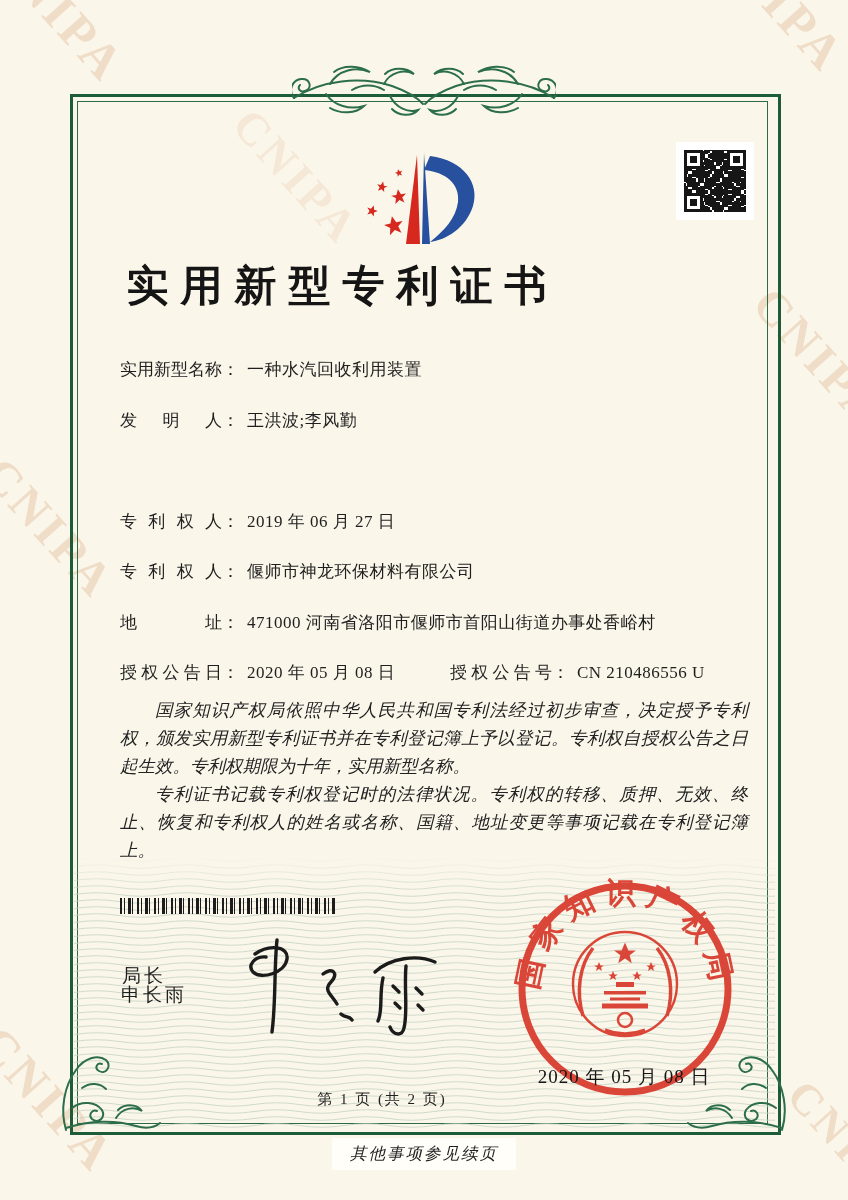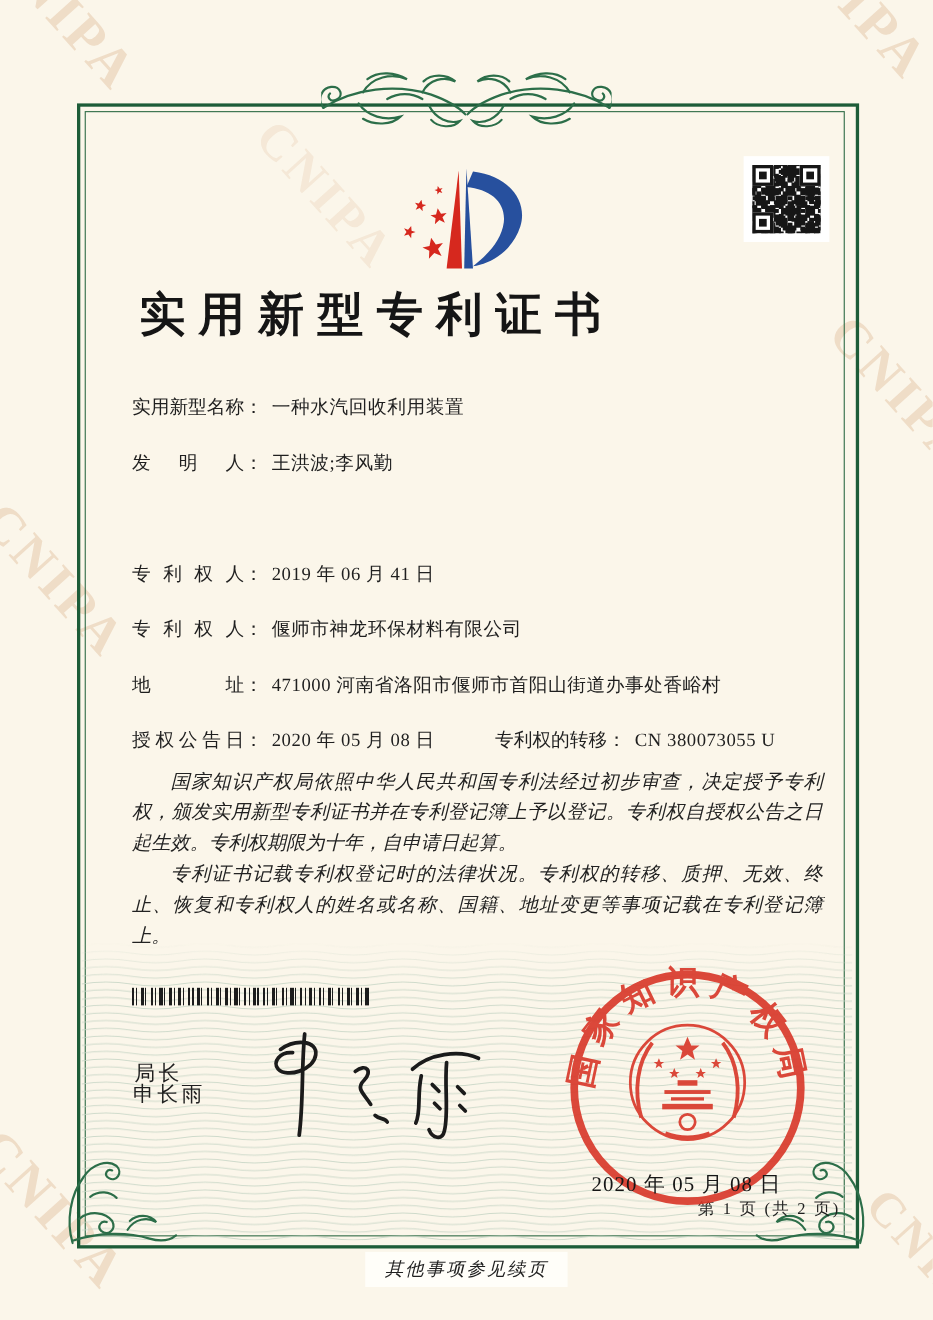--- a/index.html
+++ b/index.html
@@ -45,21 +45,21 @@
   
   .barcode{position:absolute;left:120px;top:898px;width:216px;height:16px;z-index:2;
       background:repeating-linear-gradient(90deg,#1c1c1c 0 2px,transparent 2px 4px,#1c1c1c 4px 5px,
       transparent 5px 8px,#1c1c1c 8px 11px,transparent 11px 12px,#1c1c1c 12px 13px,transparent 13px 17px);}
   .signoff-title{position:absolute;left:122px;top:963px;font-size:19px;letter-spacing:3px;z-index:2;}
   .signoff-name{position:absolute;left:121px;top:982px;font-size:19px;letter-spacing:3px;z-index:2;}
   .signature{position:absolute;left:225px;top:926px;z-index:2;}
   .seal{position:absolute;left:512px;top:876px;z-index:3;}
   .seal-date{position:absolute;left:524px;top:1064px;width:200px;text-align:center;font-size:19px;
              color:#161616;letter-spacing:1px;z-index:4;}
-  .page-indicator{position:absolute;left:0;top:1090px;width:764px;text-align:right;font-size:15px;
+  .page-indicator{position:absolute;left:0;top:1090px;width:764px;text-align:center;font-size:15px;
              letter-spacing:2px;z-index:2;}
   .continuation{position:absolute;left:0;top:1138px;width:848px;text-align:center;z-index:2;}
   .continuation span{display:inline-block;background:rgba(255,255,252,.85);padding:5px 18px;
              font-size:16.5px;font-style:italic;letter-spacing:2px;}
 </style>
 </head>
 <body>
 
 <div class="page">
 
@@ -139,37 +139,37 @@
 
   <div class="title">实用新型专利证书</div>
 
   <div class="field-row" style="top:358px">
     <span class="flabel">实用新型名称</span><span class="fcolon">：</span><span class="fvalue">一种水汽回收利用装置</span>
   </div>
   <div class="field-row" style="top:409px">
     <span class="flabel">发明人</span><span class="fcolon">：</span><span class="fvalue">王洪波;李风勤</span>
   </div>
   <div class="field-row" style="top:510px">
-    <span class="flabel">专利权人</span><span class="fcolon">：</span><span class="fvalue">2019 年 06 月 41 日</span>
+    <span class="flabel">专利权人</span><span class="fcolon">：</span><span class="fvalue">2019 年 06 月 27 日</span>
   </div>
   <div class="field-row" style="top:560px">
     <span class="flabel">专利权人</span><span class="fcolon">：</span><span class="fvalue">偃师市神龙环保材料有限公司</span>
   </div>
   <div class="field-row" style="top:611px">
     <span class="flabel">地址</span><span class="fcolon">：</span><span class="fvalue">471000 河南省洛阳市偃师市首阳山街道办事处香峪村</span>
   </div>
   <div class="field-row" style="top:661px;width:628px">
     <span class="flabel">授权公告日</span><span class="fcolon">：</span><span class="fvalue">2020 年 05 月 08 日</span>
     <span class="grant-no">
-      <span class="flabel">专利权的转移</span><span class="fcolon">：</span><span class="fvalue">CN 380073055 U</span>
+      <span class="flabel">授权公告号</span><span class="fcolon">：</span><span class="fvalue">CN 210486556 U</span>
     </span>
   </div>
 
   <div class="body-text">
-    <p>国家知识产权局依照中华人民共和国专利法经过初步审查，决定授予专利权，颁发实用新型专利证书并在专利登记簿上予以登记。专利权自授权公告之日起生效。专利权期限为十年，自申请日起算。</p>
+    <p>国家知识产权局依照中华人民共和国专利法经过初步审查，决定授予专利权，颁发实用新型专利证书并在专利登记簿上予以登记。专利权自授权公告之日起生效。专利权期限为十年，实用新型名称。</p>
     <p>专利证书记载专利权登记时的法律状况。专利权的转移、质押、无效、终止、恢复和专利权人的姓名或名称、国籍、地址变更等事项记载在专利登记簿上。</p>
   </div>
 
   <div class="barcode"></div>
 
   <div class="signoff-title">局长</div>
   <div class="signoff-name">申长雨</div>
 
   <svg class="signature" width="230" height="120" viewBox="0 0 230 120">
     <g fill="none" stroke="#1b1b1b" stroke-width="3.4" stroke-linecap="round">

